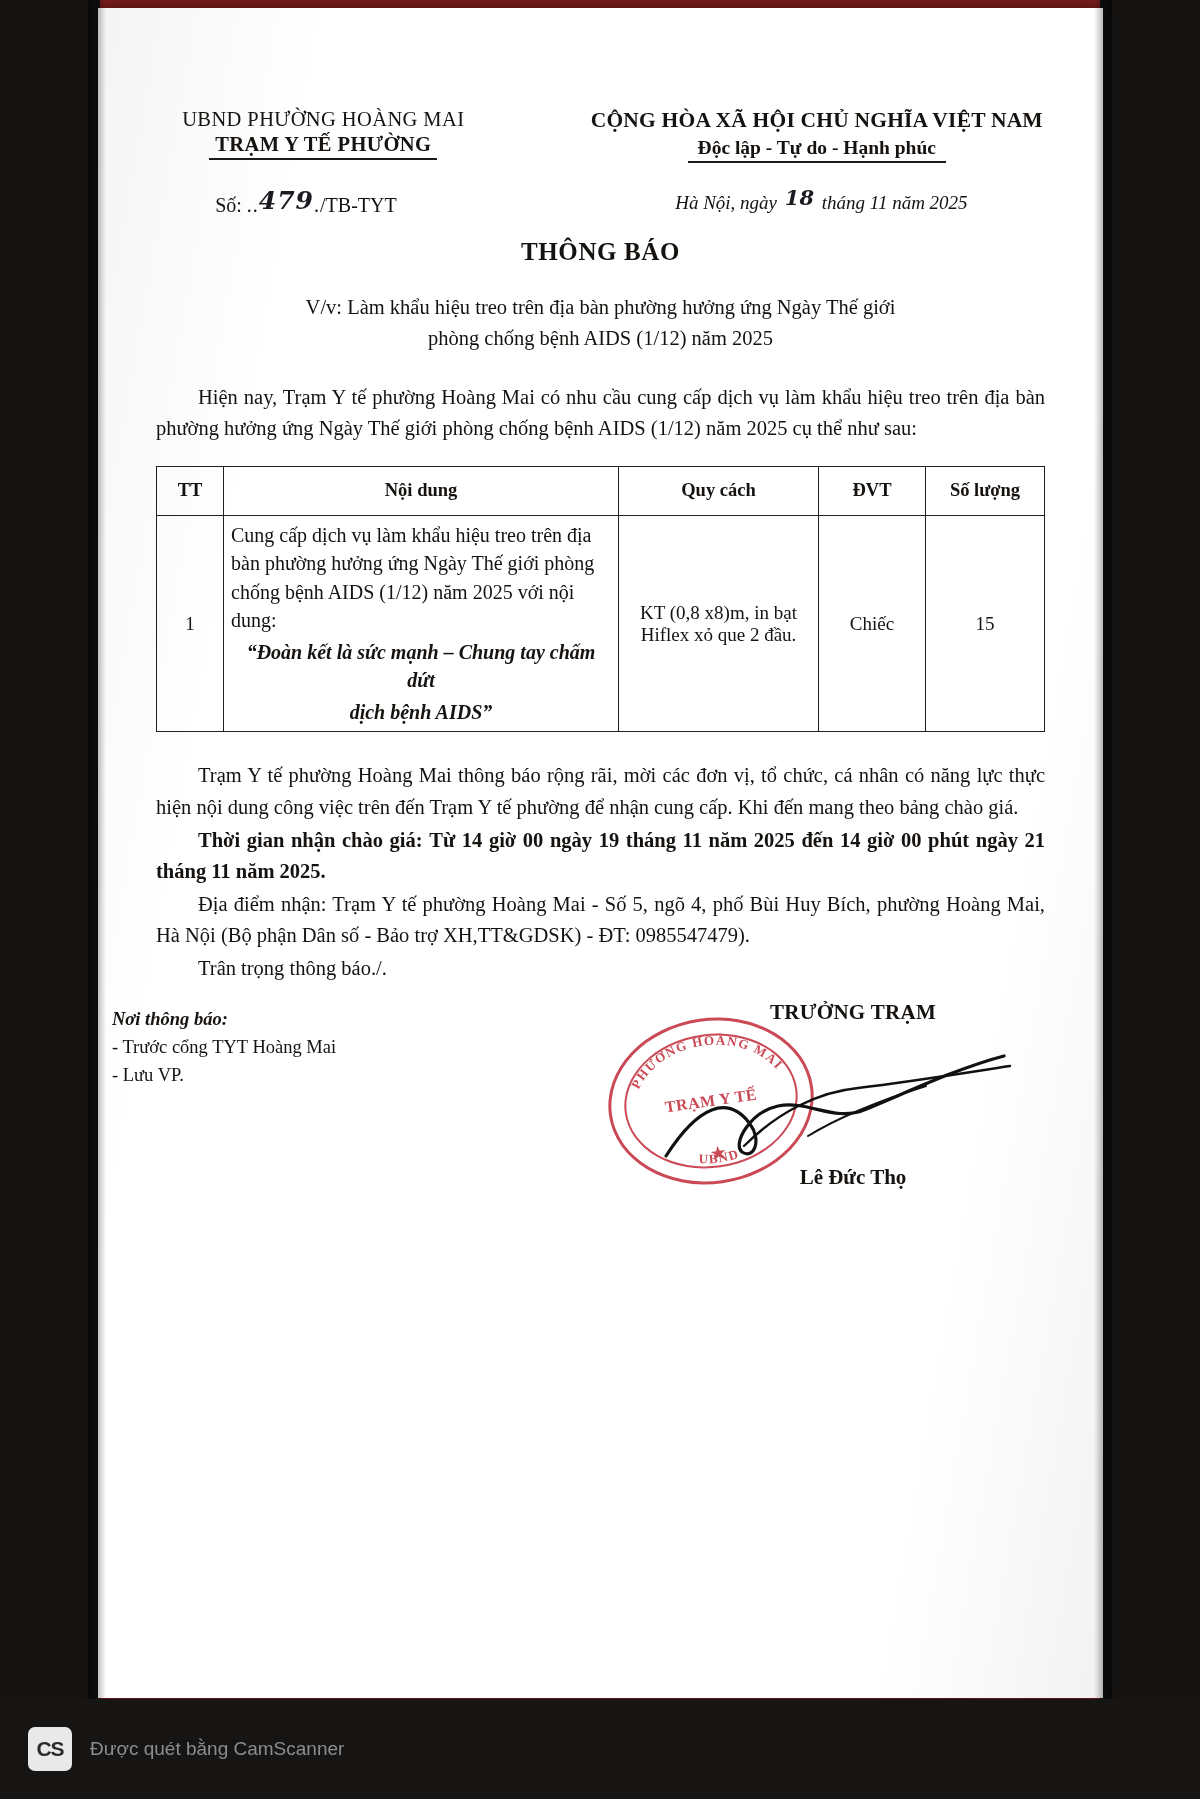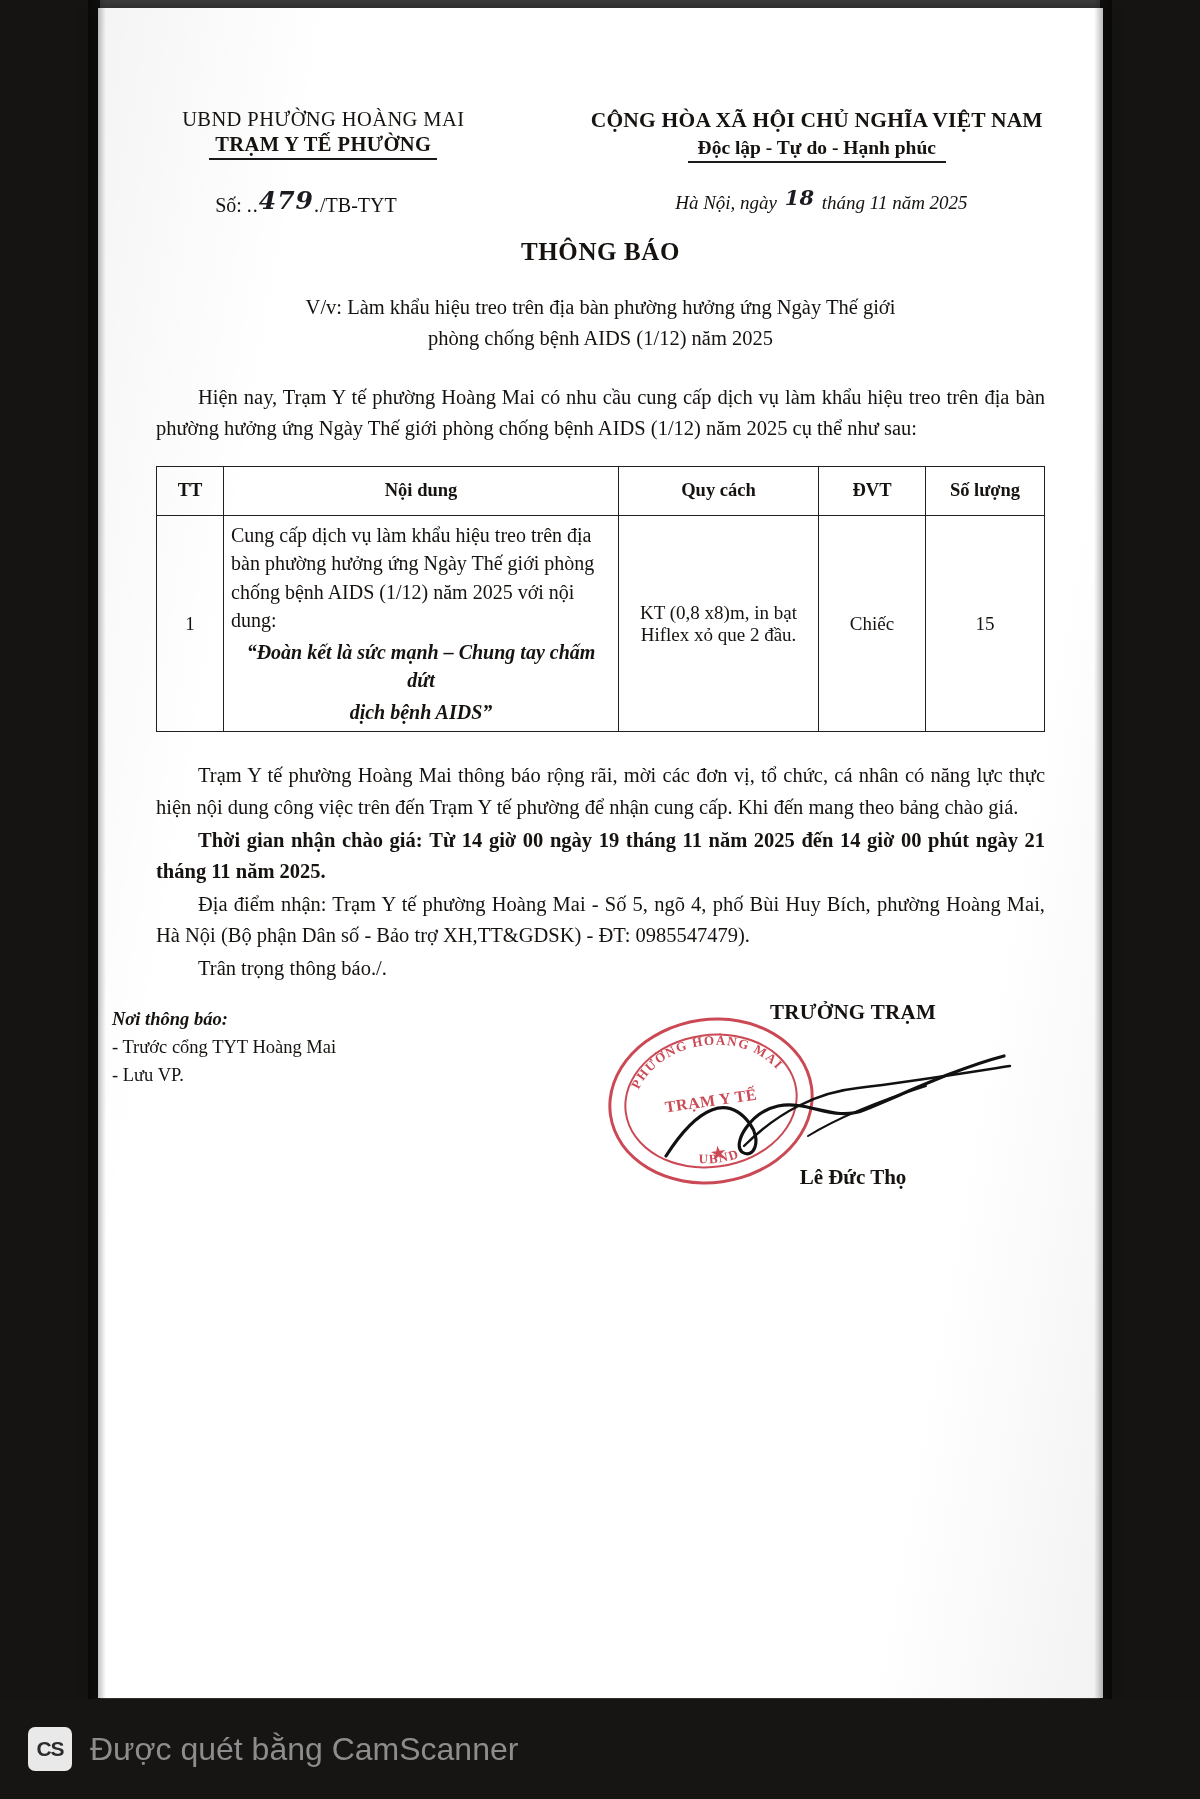--- a/index.html
+++ b/index.html
@@ -4,21 +4,21 @@
 <style>
   html, body {
     margin: 0;
     padding: 0;
     background: #0d0d0d;
   }
   .screen {
     position: relative;
     width: 1200px;
     height: 1799px;
-    background: #404040;
+    background: #7f1d1d;
     overflow: hidden;
     font-family: "Liberation Serif", serif;
   }
 
   
   .page {
     position: absolute;
     left: 98px;
     top: 8px;
     width: 1005px;
@@ -314,21 +314,21 @@
     font-size: 21px;
     display: flex;
     align-items: center;
     justify-content: center;
     letter-spacing: -1px;
   }
   .cs-text {
     margin-left: 18px;
     color: #8d8d8d;
     font-family: "Liberation Sans", sans-serif;
-    font-size: 32px;
+    font-size: 19px;
   }
 </style>
 </head>
 <body>
 
 <div class="screen">
 
   <div class="edge-l"></div>
   <div class="edge-r"></div>
 

